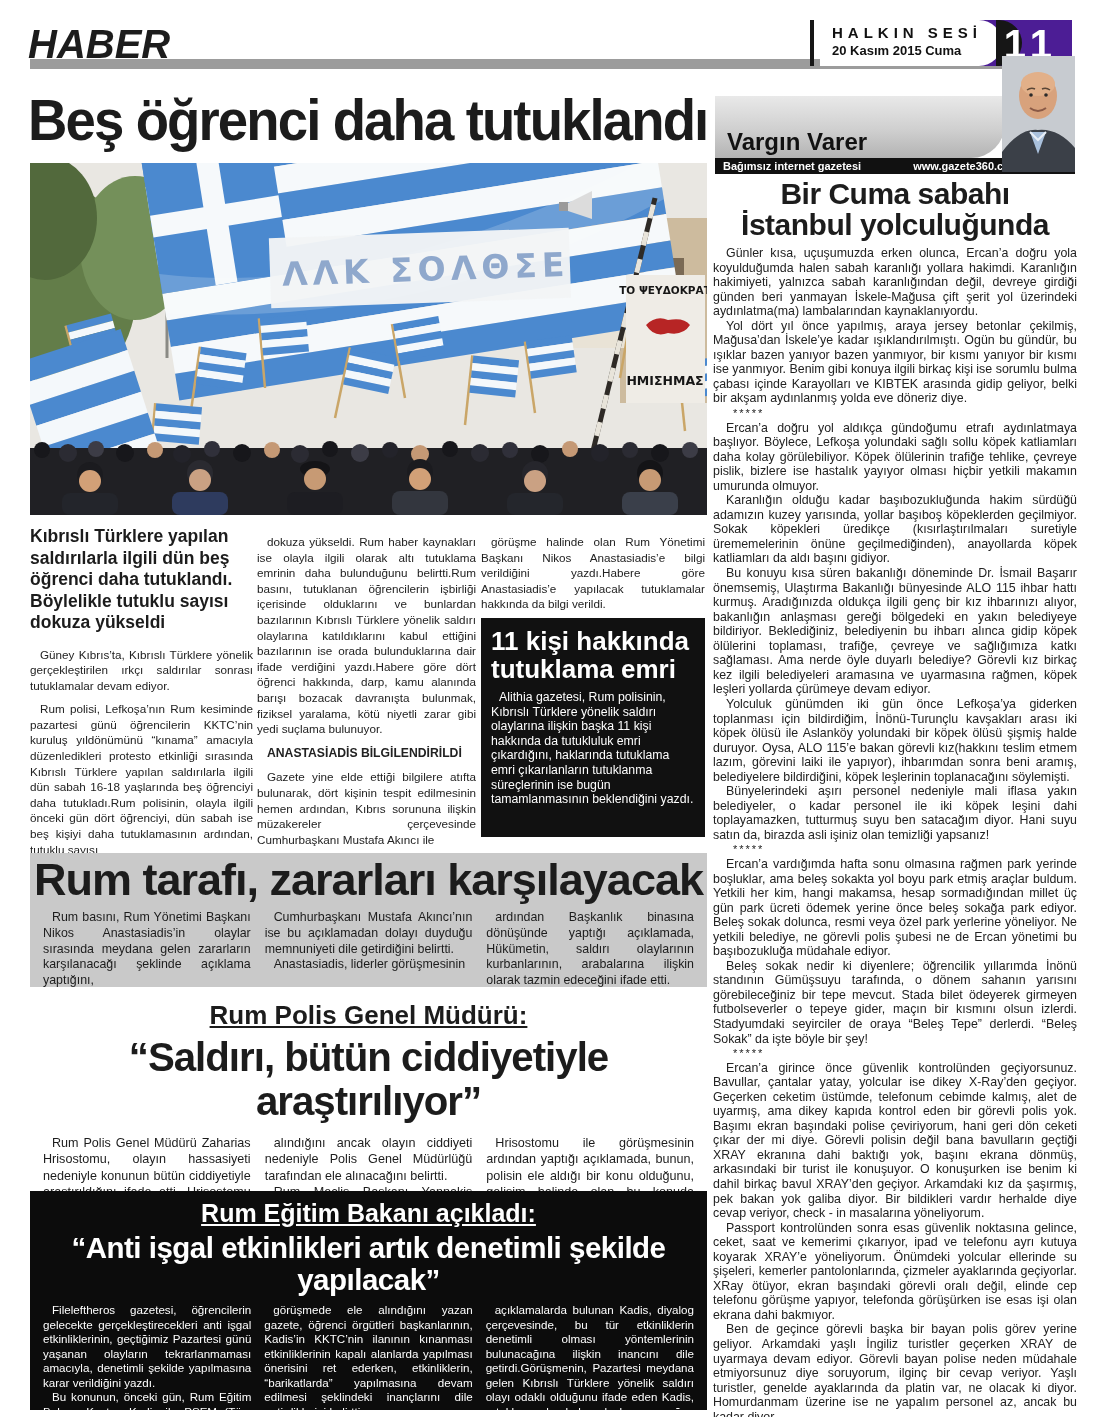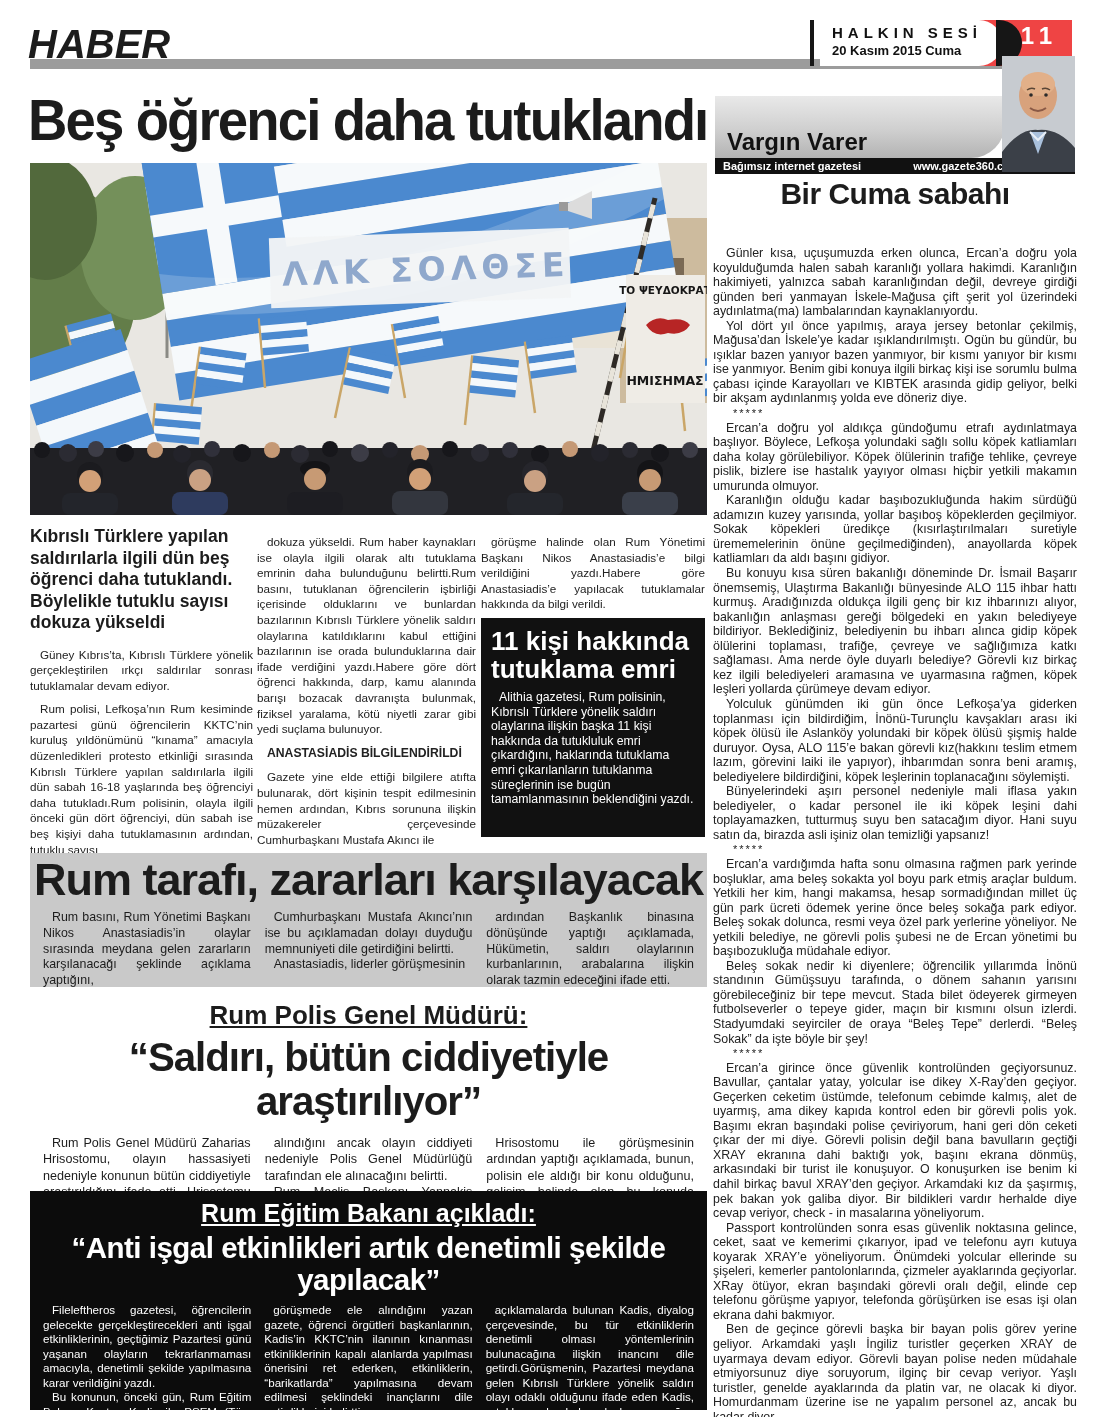--- a/index.html
+++ b/index.html
@@ -6,28 +6,28 @@
   .page{position:relative;width:1102px;height:1417px;background:#fff;overflow:hidden;
         font-family:"Liberation Sans",sans-serif;color:#1c1c1c;}
   .abs{position:absolute;}
   p{margin:0;}
 
   
   .haber{left:28px;top:22px;font-size:40px;font-weight:900;font-style:italic;letter-spacing:0;}
   .rule{left:30px;top:59px;width:978px;height:10px;background:#9c9c9c;}
   .masthead{left:810px;top:20px;width:262px;height:46px;}
   .masthead .vline{position:absolute;left:0;top:0;width:4px;height:46px;background:#161616;}
-  .masthead .bar{position:absolute;left:10px;top:0;width:252px;height:46px;background:#ef4444;}
+  .masthead .bar{position:absolute;left:10px;top:0;width:252px;height:46px;background:#4c1d95;}
   .masthead .whitepill{position:absolute;left:0;top:0;width:182px;height:46px;background:#fff;
       border-radius:0 26px 26px 0;padding:4px 0 0 12px;box-sizing:border-box;}
   .masthead .crescent{position:absolute;left:176px;top:0;width:26px;height:46px;background:#161616;
       border-radius:0 30px 30px 0;}
   .m-title{font-size:15px;font-weight:900;letter-spacing:5px;color:#111;}
   .m-date{font-size:13px;font-weight:bold;color:#111;margin-top:2px;}
-  .pagenum{position:absolute;right:14px;top:2px;font-size:24px;font-weight:900;color:#fff;letter-spacing:6px;}
+  .pagenum{position:absolute;right:14px;top:2px;font-size:40px;font-weight:900;color:#fff;letter-spacing:6px;}
 
   
   .headline{left:28px;top:86px;font-size:58px;font-weight:900;letter-spacing:-2px;
       transform:scaleX(.94);transform-origin:left;white-space:nowrap;}
   .photo{left:30px;top:163px;width:677px;height:352px;}
   .lead{font-size:17.5px;line-height:21.5px;font-weight:bold;margin-bottom:13px;}
   .bodycol{font-size:11.7px;line-height:15.6px;text-align:justify;color:#222;}
   .bodycol p{text-indent:10px;margin-top:8px;}
   .col1{left:30px;top:526px;width:223px;}
   .col2{left:257px;top:526px;width:219px;}
@@ -369,20 +369,21 @@
   </div>
   <div class="abs varbar">
     <div class="varname">Vargın Varer</div>
   </div>
   <div class="abs varstrip">
     <span>Bağımsız internet gazetesi</span>
     <span class="site">www.gazete360.com</span>
   </div>
   <div class="abs coltitle">
     <div>Bir Cuma sabahı</div>
+    <div>İstanbul yolculuğunda</div>
   </div>
   <div class="abs colbody">
       <p>Günler kısa, uçuşumuzda erken olunca, Ercan’a doğru yola koyulduğumda halen sabah karanlığı yollara hakimdi. Karanlığın hakimiyeti, yalnızca sabah karanlığından değil, devreye girdiği günden beri yanmayan İskele-Mağusa çift şerit yol üzerindeki aydınlatma(ma) lambalarından kaynaklanıyordu.</p>
       <p>Yol dört yıl önce yapılmış, araya jersey betonlar çekilmiş, Mağusa’dan İskele’ye kadar ışıklandırılmıştı. Ogün bu gündür, bu ışıklar bazen yanıyor bazen yanmıyor, bir kısmı yanıyor bir kısmı ise yanmıyor. Benim gibi konuya ilgili birkaç kişi ise sorumlu bulma çabası içinde Karayolları ve KIBTEK arasında gidip geliyor, belki bir akşam aydınlanmış yolda eve döneriz diye.</p>
       <p class="stars">*****</p>
       <p>Ercan’a doğru yol aldıkça gündoğumu etrafı aydınlatmaya başlıyor. Böylece, Lefkoşa yolundaki sağlı sollu köpek katliamları daha kolay görülebiliyor. Köpek ölülerinin trafiğe tehlike, çevreye pislik, bizlere ise hastalık yayıyor olması hiçbir yetkili makamın umurunda olmuyor.</p>
       <p>Karanlığın olduğu kadar başıbozukluğunda hakim sürdüğü adamızın kuzey yarısında, yollar başıboş köpeklerden geçilmiyor. Sokak köpekleri üredikçe (kısırlaştırılmaları suretiyle ürememelerinin önüne geçilmediğinden), anayollarda köpek katliamları da aldı başını gidiyor.</p>
       <p>Bu konuyu kısa süren bakanlığı döneminde Dr. İsmail Başarır önemsemiş, Ulaştırma Bakanlığı bünyesinde ALO 115 ihbar hattı kurmuş. Aradığınızda oldukça ilgili genç bir kız ihbarınızı alıyor, bakanlığın anlaşması gereği bölgedeki en yakın belediyeye bildiriyor. Beklediğiniz, belediyenin bu ihbarı alınca gidip köpek ölülerini toplaması, trafiğe, çevreye ve sağlığımıza katkı sağlaması. Ama nerde öyle duyarlı belediye? Görevli kız birkaç kez ilgili belediyeleri aramasına ve uyarmasına rağmen, köpek leşleri yollarda çürümeye devam ediyor.</p>
       <p>Yolculuk günümden iki gün önce Lefkoşa’ya giderken toplanması için bildirdiğim, İnönü-Turunçlu kavşakları arası iki köpek ölüsü ile Aslanköy yolundaki bir köpek ölüsü şişmiş halde duruyor. Oysa, ALO 115’e bakan görevli kız(hakkını teslim etmem lazım, görevini laiki ile yapıyor), ihbarımdan sonra beni aramış, belediyelere bildirdiğini, köpek leşlerinin toplanacağını söylemişti.</p>
       <p>Bünyelerindeki aşırı personel nedeniyle mali iflasa yakın belediyeler, o kadar personel ile iki köpek leşini dahi toplayamazken, tutturmuş suyu ben satacağım diyor. Hani suyu satın da, birazda asli işiniz olan temizliği yapsanız!</p>

